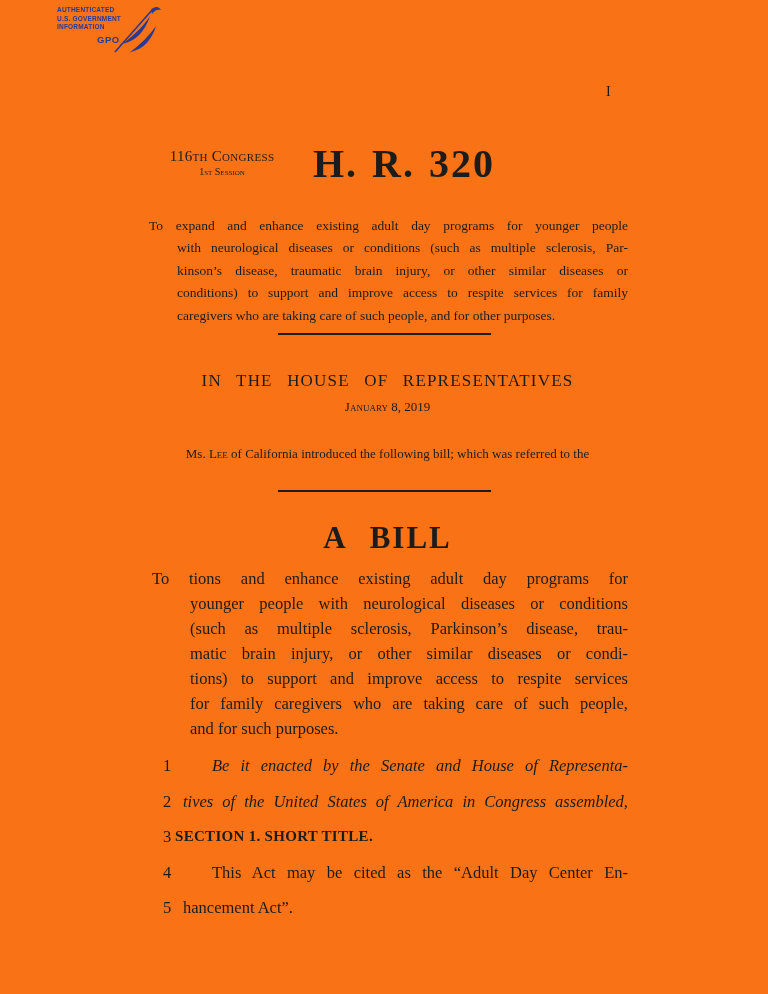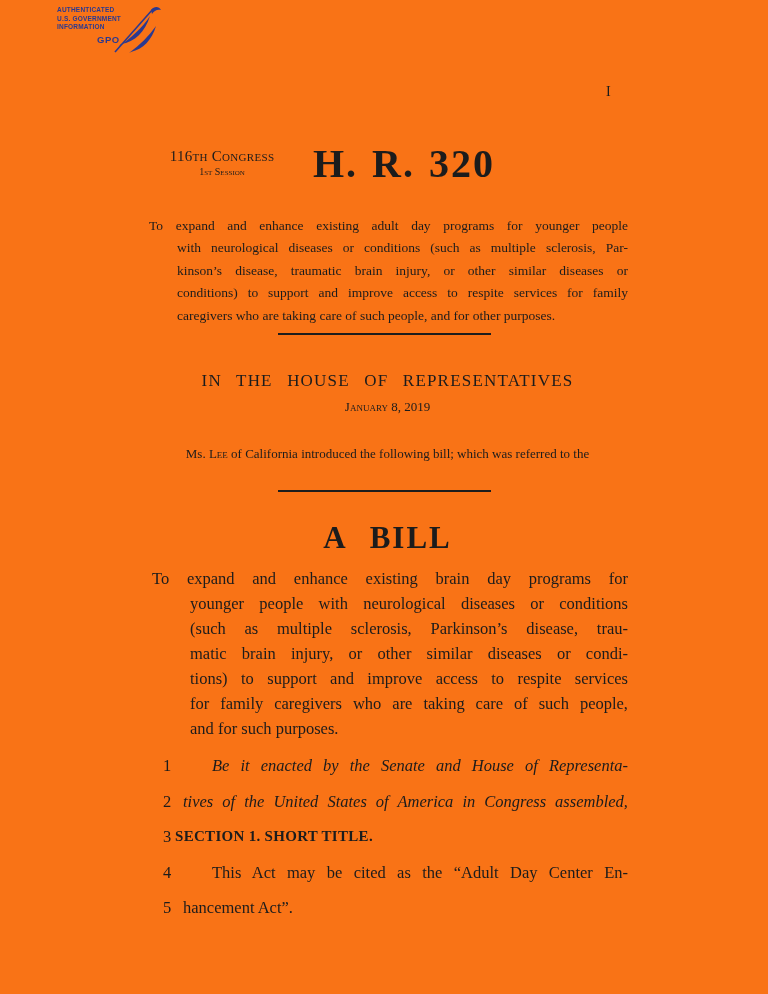--- a/index.html
+++ b/index.html
@@ -125,21 +125,21 @@
   <div class="date-line sc">January 8, 2019</div>
   <div class="referral">
     <div><span>Ms. </span><span class="sc">Lee</span><span> of California introduced the following bill; which was referred to the</span></div>
   </div>
 
   <div class="rule rule-2"></div>
 
   <div class="bill-title">A BILL</div>
 
   <div class="preamble-main">
-    <div class="pline">To expand and enhance existing brain day programs for</div>
+    <div class="pline">To tions and enhance existing adult day programs for</div>
     <div class="pline">younger people with neurological diseases or conditions</div>
     <div class="pline">(such as multiple sclerosis, Parkinson’s disease, trau-</div>
     <div class="pline">matic brain injury, or other similar diseases or condi-</div>
     <div class="pline">tions) to support and improve access to respite services</div>
     <div class="pline">for family caregivers who are taking care of such people,</div>
     <div class="pline">and for such purposes.</div>
   </div>
 
   <div class="body-lines">
     <div class="brow jst ind">

